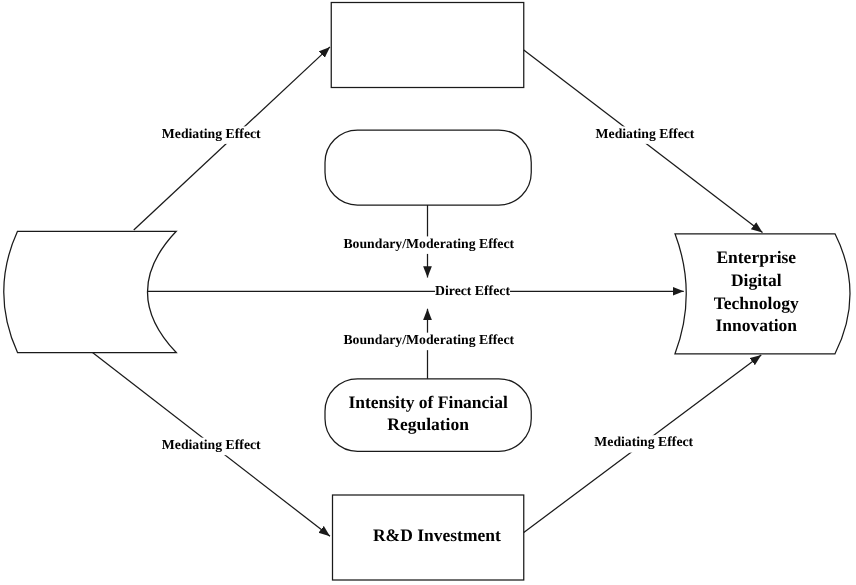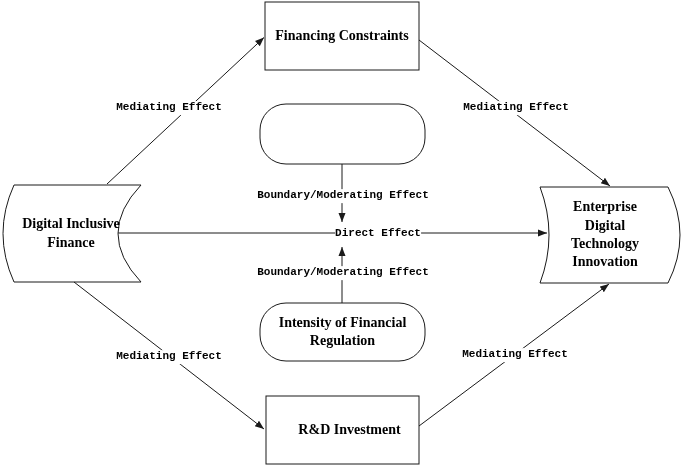--- a/index.html
+++ b/index.html
@@ -9,21 +9,21 @@
   }
   .layer { position:absolute; left:0; top:0; }
   .node-label {
     position:absolute; display:flex; align-items:center; justify-content:center;
     text-align:center; font-weight:bold; font-size:14px; line-height:1.32;
     color:#000; white-space:pre-line; pointer-events:none;
   }
   .edge-label {
     position:absolute; transform:translate(-50%,-50%);
     font-weight:bold; font-size:11px; color:#000; background:#ffffff;
-    white-space:nowrap; padding:0; line-height:1.25;font-family:Liberation Mono, monospace;
+    white-space:nowrap; padding:0; line-height:1.25;
   }
   svg .shape { fill:#ffffff; stroke:#1a1a1a; stroke-width:1; }
   svg .edge  { stroke:#1a1a1a; stroke-width:1; fill:none; }
 </style>
 </head>
 <body>
 
 <div class="canvas">
 
   <svg class="layer" width="685" height="468" viewBox="0 0 685 468">
@@ -42,25 +42,22 @@
 
     <line class="edge" x1="107" y1="184" x2="264" y2="37.5" marker-end="url(#arrow)"></line>
     <line class="edge" x1="419" y1="40" x2="610" y2="186" marker-end="url(#arrow)"></line>
     <line class="edge" x1="74" y1="282" x2="264" y2="429" marker-end="url(#arrow)"></line>
     <line class="edge" x1="419" y1="426" x2="609" y2="284" marker-end="url(#arrow)"></line>
     <line class="edge" x1="118" y1="233" x2="547" y2="233" marker-end="url(#arrow)"></line>
     <line class="edge" x1="342" y1="164" x2="342" y2="222" marker-end="url(#arrow)"></line>
     <line class="edge" x1="342" y1="303" x2="342" y2="247" marker-end="url(#arrow)"></line>
   </svg>
 
-  <div class="node-label" style="left:265px; top:2px; width:154px; height:68px;">Financing Constraints</div>
 
 
-  <div class="node-label" style="left:10px; top:185px; width:122px; height:97px;">Digital Inclusive
-Finance</div>
 
   <div class="node-label" style="left:260px; top:303px; width:165px; height:58px;">Intensity of Financial
 Regulation</div>
 
   <div class="node-label" style="left:548px; top:187px; width:114px; height:96px;">Enterprise
 Digital
 Technology
 Innovation</div>
 
   <div class="node-label" style="left:266px; top:396px; width:167px; height:68px;text-align:right;">R&amp;D Investment</div>

